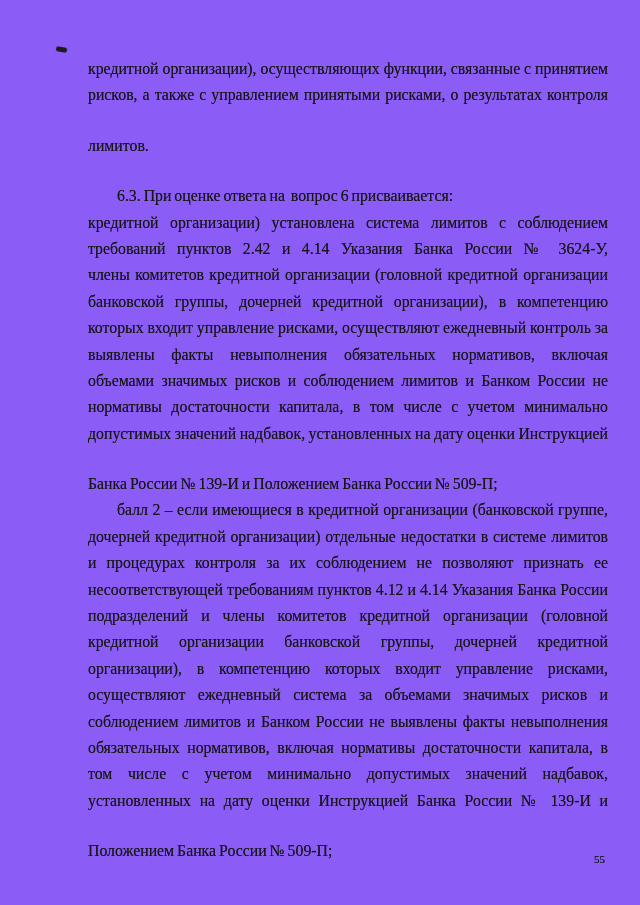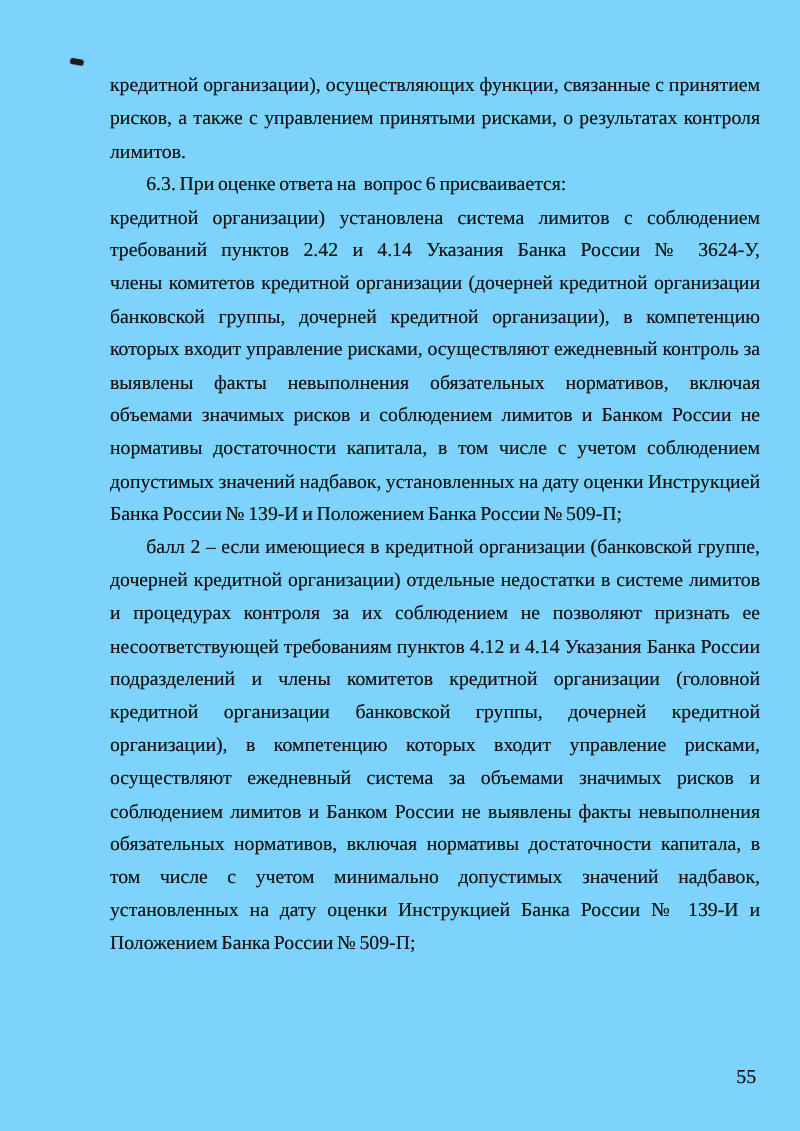--- a/index.html
+++ b/index.html
@@ -4,21 +4,21 @@
 <style>
   html, body {
     margin: 0;
     padding: 0;
     background: #ffffff;
   }
   .page {
     position: relative;
     width: 640px;
     height: 905px;
-    background: #7dd3fc;
+    background: #8b5cf6;
     overflow: hidden;
     font-family: "Liberation Serif", "DejaVu Serif", serif;
   }
   .doc-text {
     position: absolute;
     left: 88px;
     top: 56px;
     width: 520px;
     color: #161616;
     font-size: 15.8px;
@@ -28,29 +28,30 @@
   }
   .para { margin: 0; padding: 0; }
   .line {
     white-space: pre-wrap;
     height: 26.4px;
     text-align: justify;
     text-align-last: justify;
   }
   .line.final {
     text-align-last: left;
+    margin-top: 24px;
   }
   .line.indent {
     text-indent: 29px;
   }
   .pagenum {
     position: absolute;
     top: 853px;
     right: 35px;
-    font-size: 16px;
+    font-size: 11px;
     color: #161616;
     text-shadow: 0 0 0.5px rgba(20,20,20,0.65);
     font-family: "Liberation Serif", "DejaVu Serif", serif;
   }
   .artifact {
     position: absolute;
     left: 56px;
     top: 47px;
     width: 11px;
     height: 5px;
@@ -70,26 +71,26 @@
         <div class="line">кредитной организации), осуществляющих функции, связанные с принятием</div>
         <div class="line">рисков, а также с управлением принятыми рисками, о результатах контроля</div>
         <div class="line final">лимитов.</div>
       </div>
       <div class="para">
         <div class="line final indent">6.3. При оценке ответа на  вопрос 6 присваивается:</div>
       </div>
       <div class="para">
         <div class="line">кредитной организации) установлена система лимитов с соблюдением</div>
         <div class="line">требований пунктов 2.42 и 4.14 Указания Банка России № 3624-У,</div>
-        <div class="line">члены комитетов кредитной организации (дочерней кредитной организации</div>
+        <div class="line">члены комитетов кредитной организации (головной кредитной организации</div>
         <div class="line">банковской группы, дочерней кредитной организации), в компетенцию</div>
         <div class="line">которых входит управление рисками, осуществляют ежедневный контроль за</div>
         <div class="line">выявлены факты невыполнения обязательных нормативов, включая</div>
         <div class="line">объемами значимых рисков и соблюдением лимитов и Банком России не</div>
-        <div class="line">нормативы достаточности капитала, в том числе с учетом соблюдением</div>
+        <div class="line">нормативы достаточности капитала, в том числе с учетом минимально</div>
         <div class="line">допустимых значений надбавок, установленных на дату оценки Инструкцией</div>
         <div class="line final">Банка России № 139-И и Положением Банка России № 509-П;</div>
       </div>
       <div class="para">
         <div class="line indent">балл 2 – если имеющиеся в кредитной организации (банковской группе,</div>
         <div class="line">дочерней кредитной организации) отдельные недостатки в системе лимитов</div>
         <div class="line">и процедурах контроля за их соблюдением не позволяют признать ее</div>
         <div class="line">несоответствующей требованиям пунктов 4.12 и 4.14 Указания Банка России</div>
         <div class="line">подразделений и члены комитетов кредитной организации (головной</div>
         <div class="line">кредитной организации банковской группы, дочерней кредитной</div>

